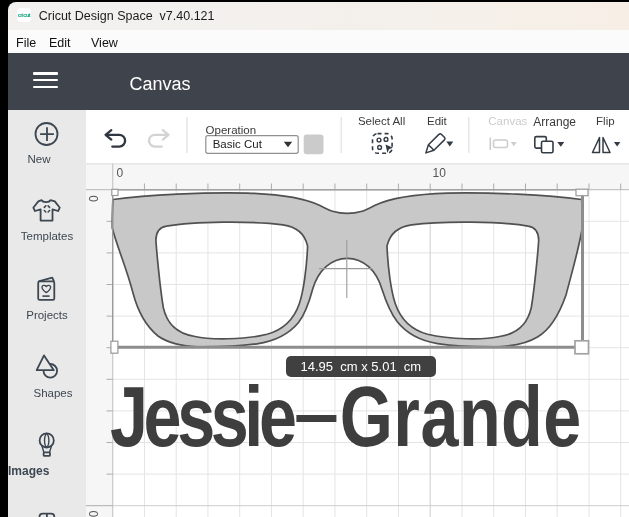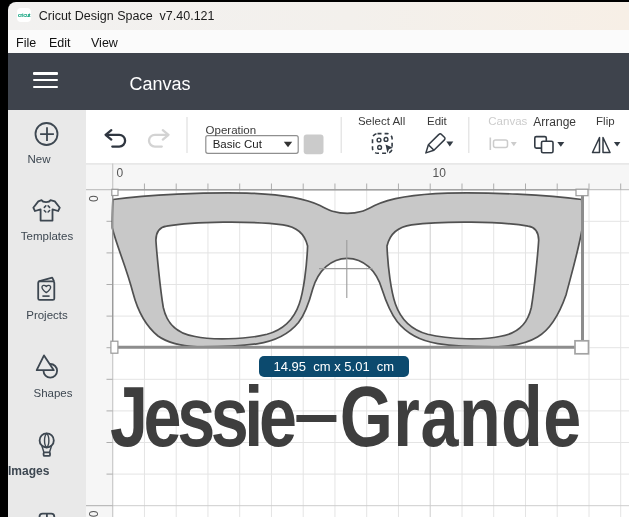--- a/index.html
+++ b/index.html
@@ -187,16 +187,16 @@
     <g fill="#fff" stroke="#999" stroke-width="1.2">
       <rect x="111.8" y="189.3" width="6.2" height="6.2"></rect>
       <rect x="576" y="189.2" width="12" height="6.5"></rect>
       <rect x="110.9" y="341.2" width="7" height="12"></rect>
       <rect x="575" y="340.8" width="13.5" height="13" stroke-width="1.7" stroke="#a3a3a3"></rect>
     </g>
   </svg>
 
   <div class="abs" id="bigtext" style="left:110px;top:368px;font-size:85.4px;font-weight:bold;color:#3e3e3e;white-space:nowrap;transform:scaleX(0.8);transform-origin:0 0;"><span style="letter-spacing:-5.5px;">Jessie</span><span style="position:absolute;left:233px;top:46.5px;width:50px;height:7px;background:#3e3e3e;"></span><span id="gspan" style="letter-spacing:0.6px;margin-left:59px;">Grande</span></div>
 
-  <div class="abs" style="left:259px;top:355.8px;width:149.7px;height:21.4px;background:#0c4a6e;border-radius:5px;color:#fff;font-size:13px;text-align:center;line-height:21.4px;">14.95&nbsp; cm x 5.01&nbsp; cm</div>
+  <div class="abs" style="left:286px;top:355.8px;width:149.7px;height:21.4px;background:#404040;border-radius:5px;color:#fff;font-size:13px;text-align:center;line-height:21.4px;">14.95&nbsp; cm x 5.01&nbsp; cm</div>
 
   <div class="abs" style="left:0;top:0;width:8px;height:517px;background:#000;"></div>
   <div class="abs" style="left:0;top:0;width:629px;height:2px;background:#000;"></div>
 
 </body></html>

